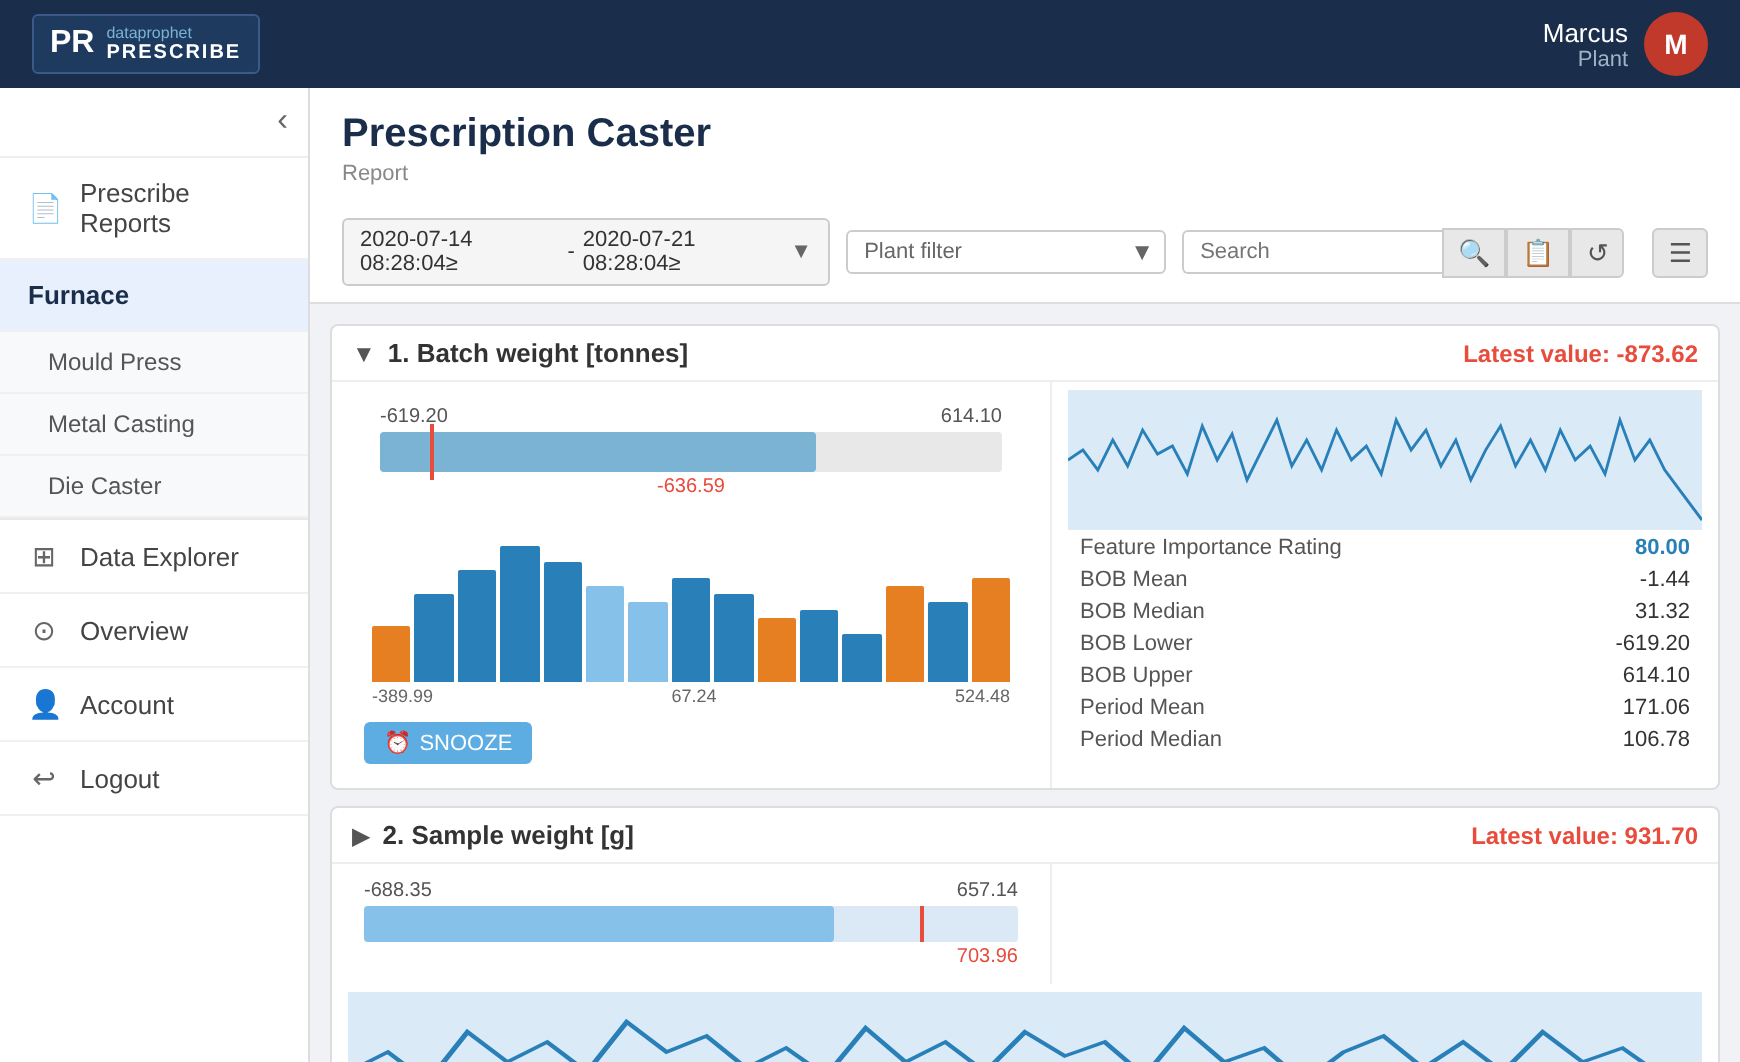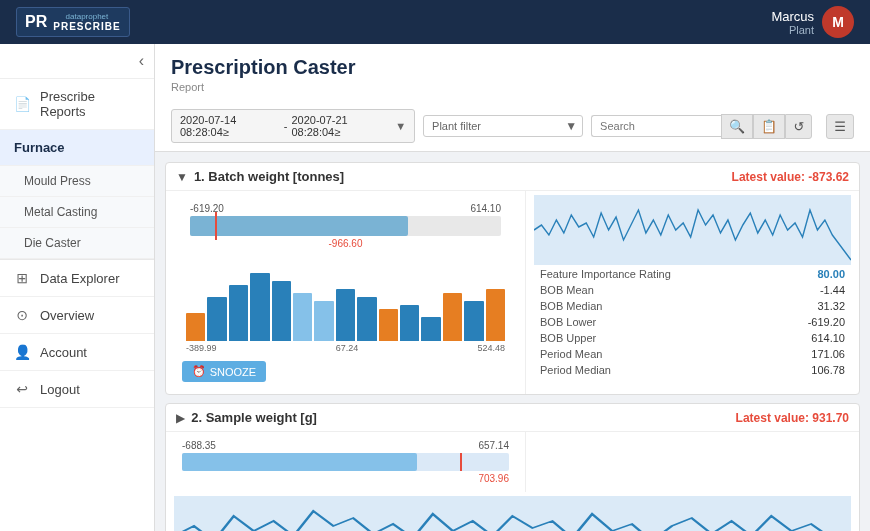--- a/index.html
+++ b/index.html
@@ -17,21 +17,20 @@
     }
     .logo-area { display: flex; align-items: center; gap: 8px; }
     .logo-box {
       background: #1e3a5f;
       border: 1px solid #3a5a8a;
       padding: 4px 8px;
       border-radius: 3px;
       display: flex;
       align-items: center;
       gap: 6px;
-      text-align: center;
     }
     .logo-pr { color: white; font-weight: bold; font-size: 16px; }
     .logo-sub { display: flex; flex-direction: column; }
     .logo-dataprophet { color: #7ab3d4; font-size: 8px; }
     .logo-prescribe { color: white; font-size: 10px; font-weight: bold; letter-spacing: 1px; }
     .user-area { display: flex; align-items: center; gap: 8px; }
     .user-info { text-align: right; }
     .user-name { color: white; font-size: 13px; }
     .user-role { color: #a0b4c8; font-size: 11px; }
     .user-avatar {
@@ -347,21 +346,21 @@
             
             <div class="range-bar-wrap">
               <div class="range-labels">
                 <span>-619.20</span>
                 <span>614.10</span>
               </div>
               <div class="range-bar-outer">
                 <div class="range-bar-inner" style="left:0; width:70%;"></div>
                 <div class="range-marker" style="left:8%;"></div>
               </div>
-              <div style="text-align:center; font-size:10px; color:#e74c3c; margin-top:2px;">-966.60</div>
+              <div style="text-align:center; font-size:10px; color:#e74c3c; margin-top:2px;">-636.59</div>
             </div>
 
             
             <div style="padding: 4px 8px;">
               <div class="bar-chart-wrap">
                 <div class="bar orange" style="height:35%;"></div>
                 <div class="bar blue" style="height:55%;"></div>
                 <div class="bar blue" style="height:70%;"></div>
                 <div class="bar blue" style="height:85%;"></div>
                 <div class="bar blue" style="height:75%;"></div>

